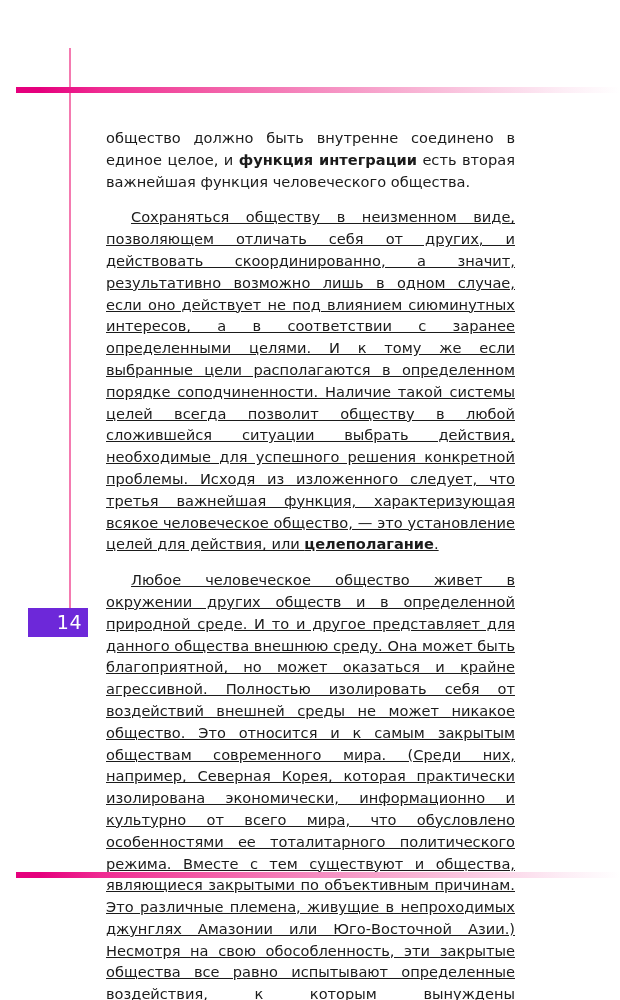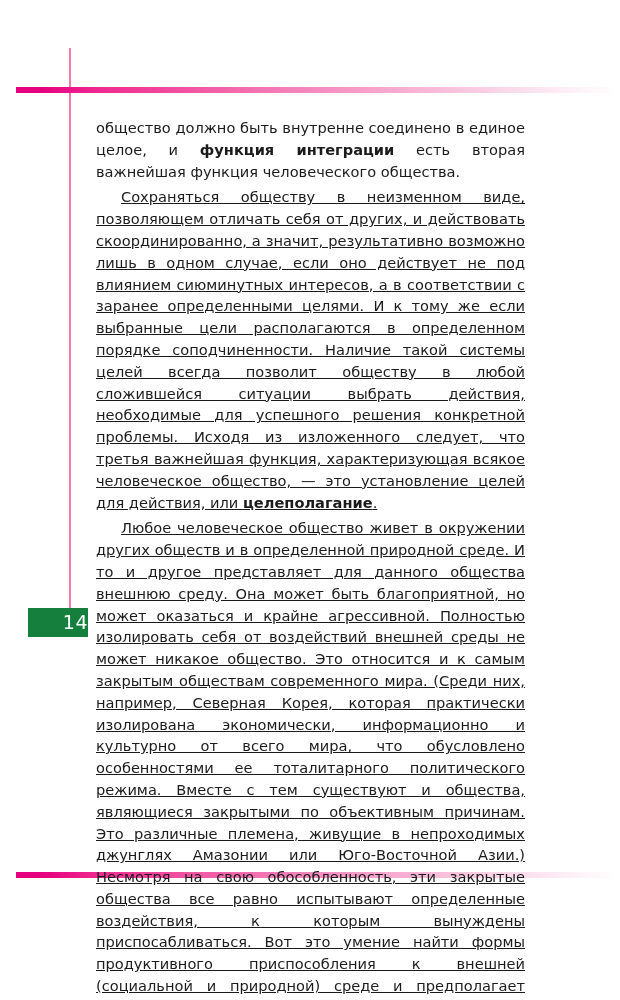--- a/index.html
+++ b/index.html
@@ -50,42 +50,43 @@
        #fbd5e8 80%, #fdeef6 91%, #ffffff 100%);
   }
 
   
   .folio {
     position: absolute;
     left: 28px;
     top: 608px;
     width: 60px;
     height: 29px;
-    background: #15803d;
+    background: #6d28d9;
     box-sizing: border-box;
     display: flex;
     align-items: center;
     justify-content: flex-end;
+    padding-right: 6px;
   }
   .folio-number {
     color: #ffffff;
     font-size: 19px;
     line-height: 1;
     letter-spacing: 0.5px;
   }
 
   
   .textcol {
     position: absolute;
     left: 92px;
     top: 113px;
     width: 437px;
   }
   p.para {
-    margin: 4px;
+    margin: 14px;
     font-size: 14.6px;
     line-height: 21.8px;
     color: #1b1b1b;
     text-align: justify;
     text-justify: inter-word;
     -webkit-hyphens: none;
     hyphens: none;
     word-spacing: 0;
   }
   p.para.indent {

